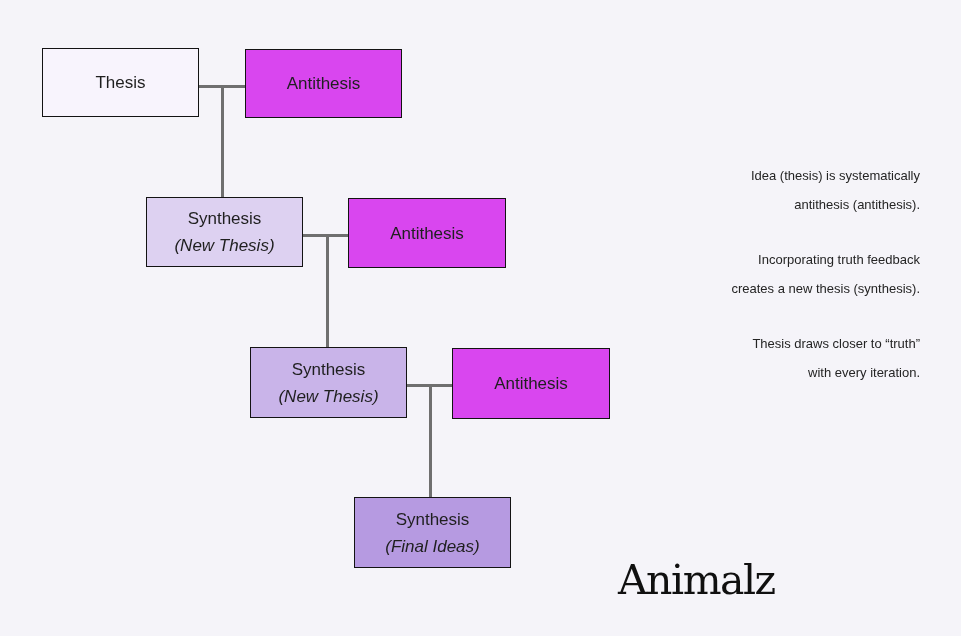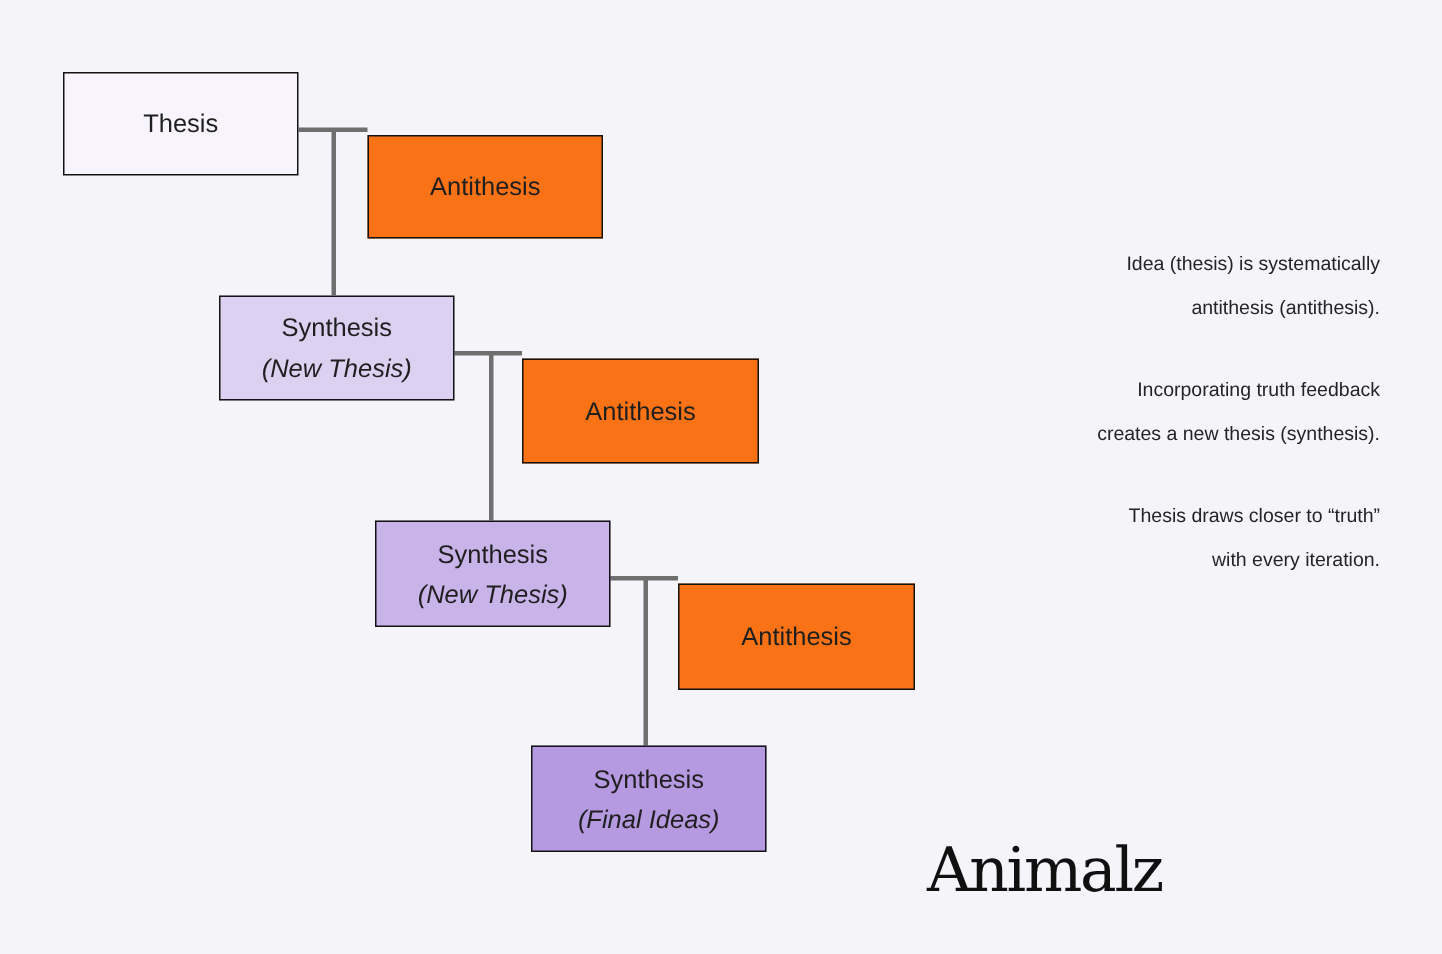--- a/index.html
+++ b/index.html
@@ -6,21 +6,21 @@
   body{width:961px;height:636px;overflow:hidden;background:#f5f4f9;
        font-family:"Liberation Sans", sans-serif;}
   .canvas{position:relative;width:961px;height:636px;background:#f5f4f9;}
 
   
   .node{position:absolute;border:1.6px solid #131313;display:flex;flex-direction:column;
         align-items:center;justify-content:center;text-align:center;
         color:#1f1f1f;font-size:17px;line-height:27px;box-sizing:border-box;}
   .node .sub{font-style:italic;}
   .fill-thesis{background:#f8f4fd;}
-  .fill-anti{background:#f97316;margin-top:41px;}
+  .fill-anti{background:#d946ef;}
   .fill-syn1{background:#ddd1f1;}
   .fill-syn2{background:#c9b4e9;}
   .fill-synf{background:#b69ae1;}
 
   
   .conn{position:absolute;background:#6f6f6f;}
 
   
   .title{position:absolute;left:566px;top:36px;width:372px;text-align:center;
          font-family:"DejaVu Serif", serif;font-weight:bold;color:#0e0e0e;

